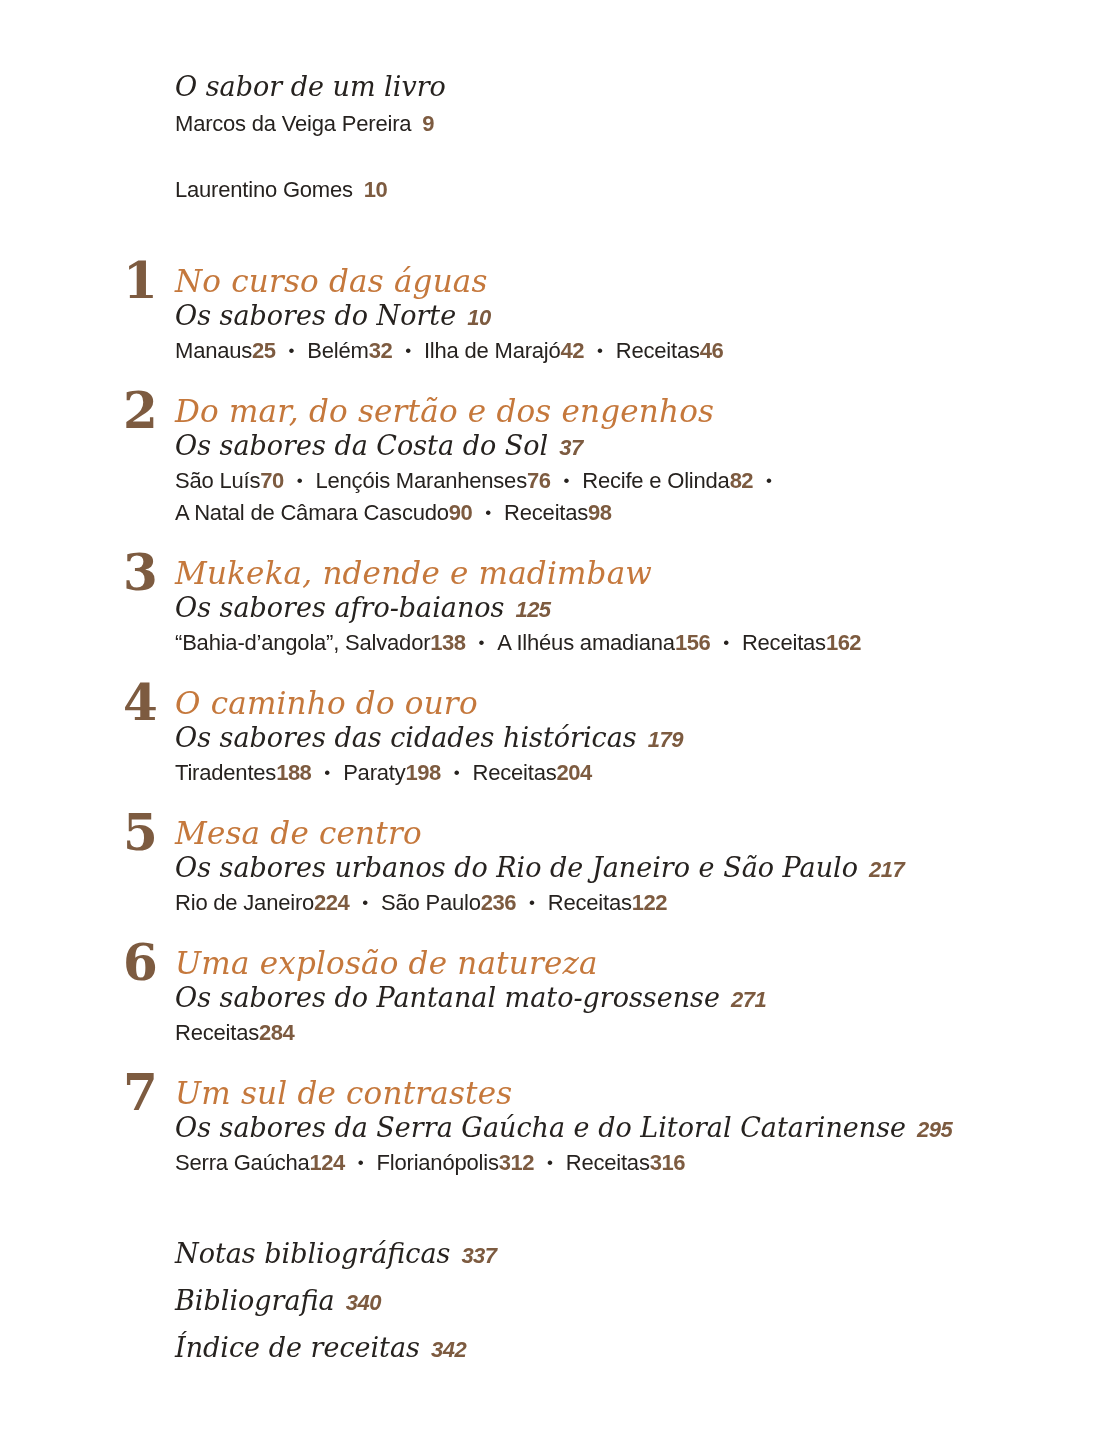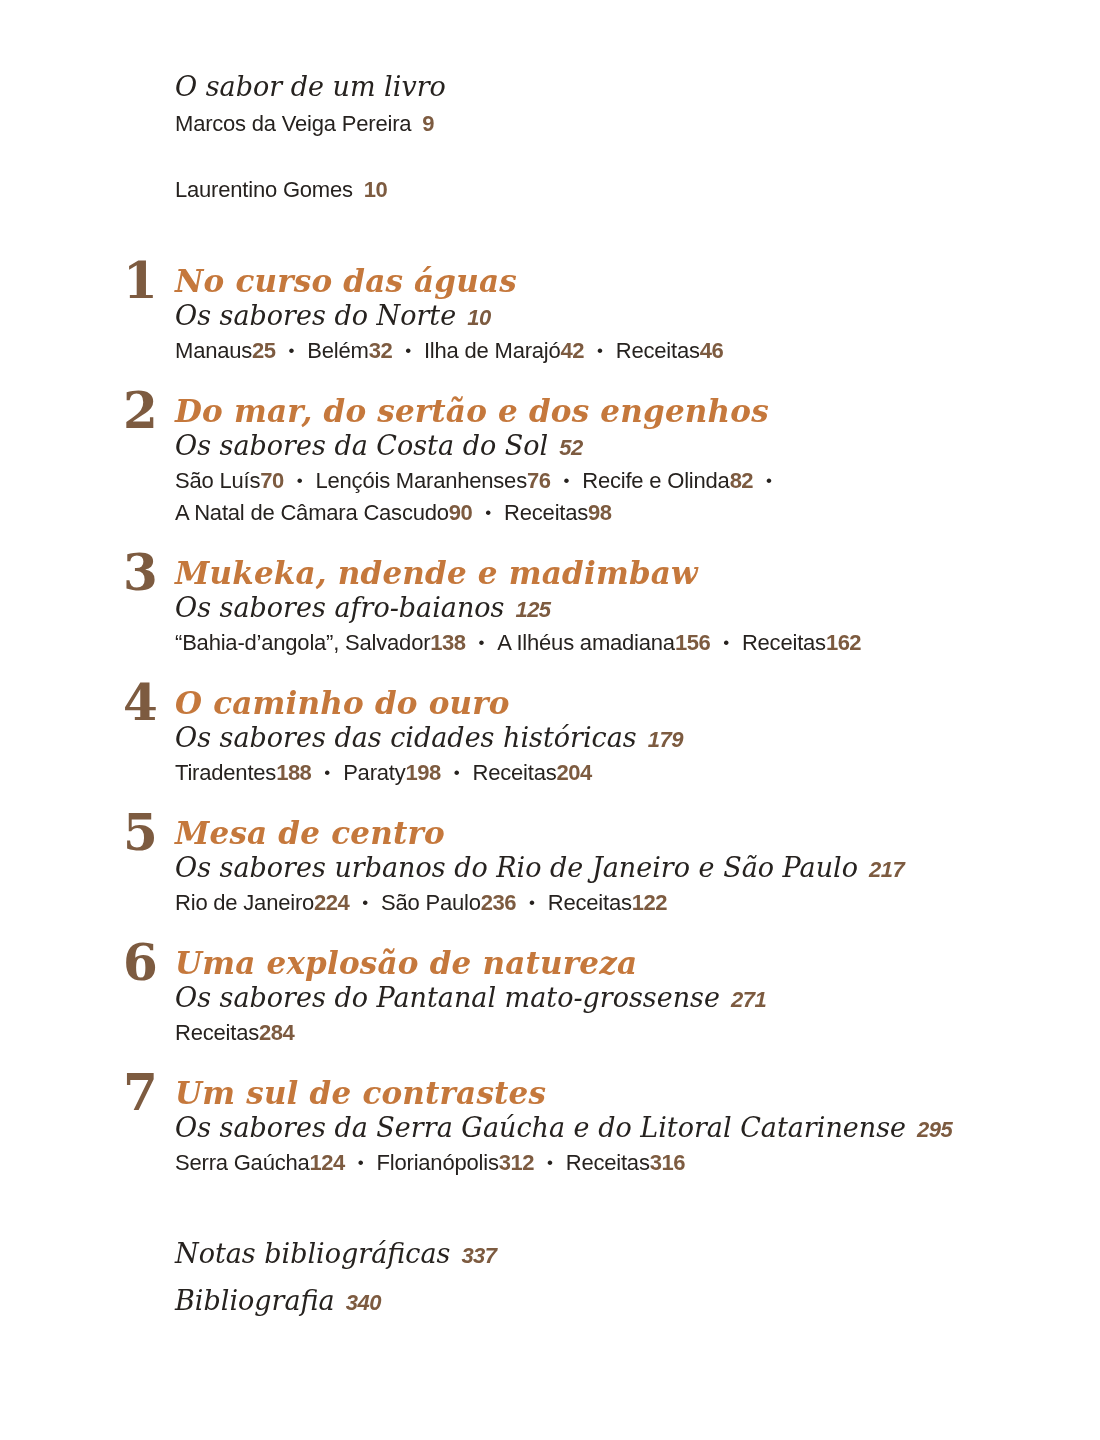--- a/index.html
+++ b/index.html
@@ -42,21 +42,21 @@
   .chapter{position:relative;margin-bottom:27px;}
   .chapter-number{
     position:absolute;left:-52px;top:-8px;
     font-family:"DejaVu Serif","Liberation Serif",serif;
     font-weight:bold;
     font-size:50px;line-height:50px;
     color:var(--brown);
   }
   .chapter-title{
     font-family:"DejaVu Serif","Liberation Serif",serif;
-    font-weight:bold;font-style:italic;
+    font-weight:normal;font-style:italic;
     font-size:31px;line-height:35px;
     color:var(--accent);
     letter-spacing:0.2px;
   }
   .chapter-subtitle{
     font-family:"DejaVu Serif","Liberation Serif",serif;
     font-style:italic;
     font-size:27px;line-height:34px;
     color:var(--text);
   }
@@ -99,21 +99,21 @@
     <div class="chapter-title">No curso das águas</div>
     <div class="chapter-subtitle">
       <span class="sub-text">Os sabores do Norte</span><span class="page-num">10</span>
     </div>
     <div class="chapter-entries"><span class="e-label">Manaus</span><span class="e-page">25</span><span class="e-sep">•</span><span class="e-label">Belém</span><span class="e-page">32</span><span class="e-sep">•</span><span class="e-label">Ilha de Marajó</span><span class="e-page">42</span><span class="e-sep">•</span><span class="e-label">Receitas</span><span class="e-page">46</span></div>
   </div>
       <div class="chapter">
     <div class="chapter-number">2</div>
     <div class="chapter-title">Do mar, do sertão e dos engenhos</div>
     <div class="chapter-subtitle">
-      <span class="sub-text">Os sabores da Costa do Sol</span><span class="page-num">52</span>
+      <span class="sub-text">Os sabores da Costa do Sol</span><span class="page-num">37</span>
     </div>
     <div class="chapter-entries"><span class="e-label">São Luís</span><span class="e-page">70</span><span class="e-sep">•</span><span class="e-label">Lençóis Maranhenses</span><span class="e-page">76</span><span class="e-sep">•</span><span class="e-label">Recife e Olinda</span><span class="e-page">82</span><span class="e-sep">•</span><br><span class="e-label">A Natal de Câmara Cascudo</span><span class="e-page">90</span><span class="e-sep">•</span><span class="e-label">Receitas</span><span class="e-page">98</span></div>
   </div>
       <div class="chapter">
     <div class="chapter-number">3</div>
     <div class="chapter-title">Mukeka, ndende e madimbaw</div>
     <div class="chapter-subtitle">
       <span class="sub-text">Os sabores afro-baianos</span><span class="page-num">125</span>
     </div>
     <div class="chapter-entries"><span class="e-label">“Bahia-d’angola”, Salvador</span><span class="e-page">138</span><span class="e-sep">•</span><span class="e-label">A Ilhéus amadiana</span><span class="e-page">156</span><span class="e-sep">•</span><span class="e-label">Receitas</span><span class="e-page">162</span></div>
@@ -151,14 +151,17 @@
     <div class="chapter-entries"><span class="e-label">Serra Gaúcha</span><span class="e-page">124</span><span class="e-sep">•</span><span class="e-label">Florianópolis</span><span class="e-page">312</span><span class="e-sep">•</span><span class="e-label">Receitas</span><span class="e-page">316</span></div>
   </div>
     </section>
   <section class="back-matter">
       <div class="back-item">
     <span class="bm-title">Notas bibliográficas</span><span class="page-num">337</span>
   </div>
       <div class="back-item">
     <span class="bm-title">Bibliografia</span><span class="page-num">340</span>
   </div>
+      <div class="back-item">
+    <span class="bm-title">Índice de receitas</span><span class="page-num">342</span>
+  </div>
     </section>
 </div>
 
 </body></html>

